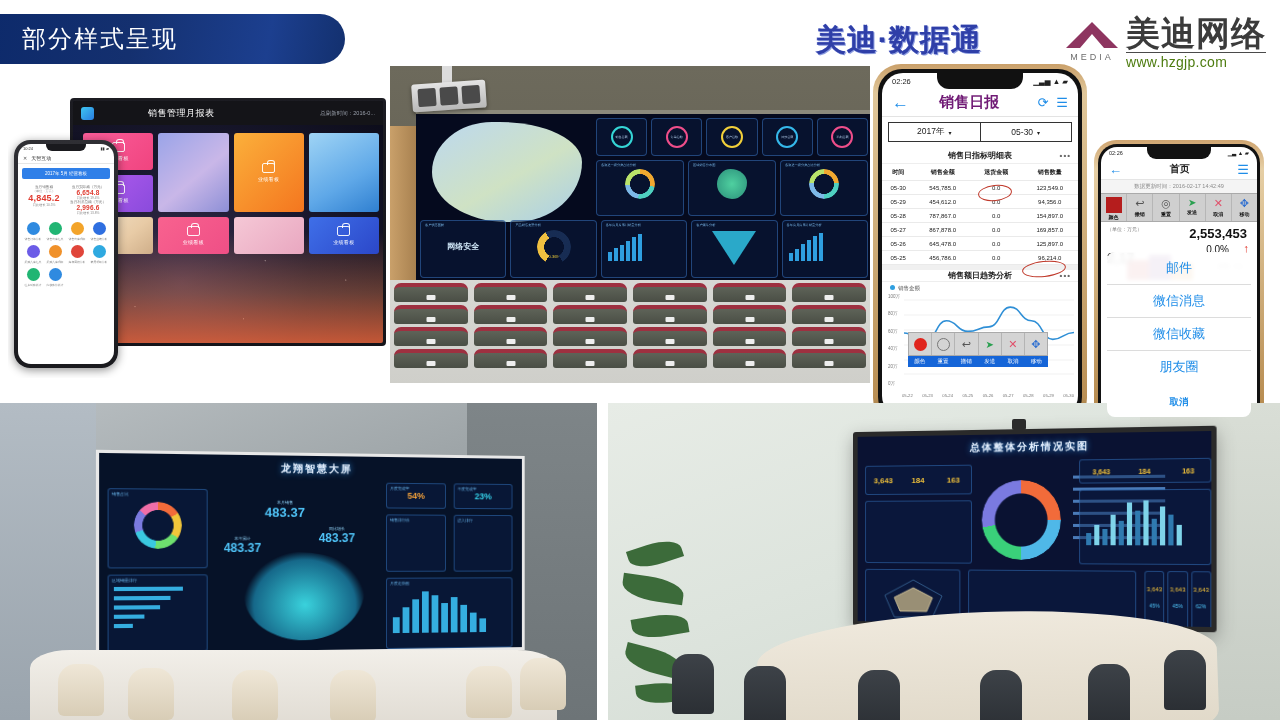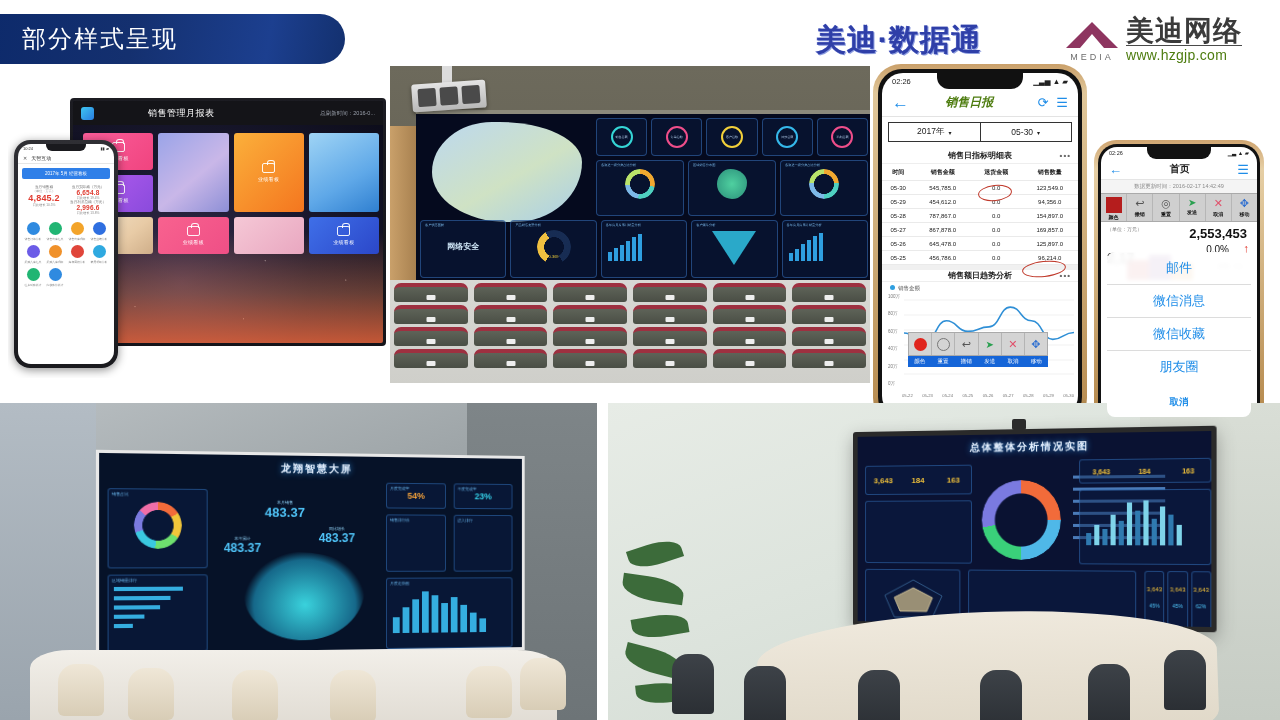--- a/index.html
+++ b/index.html
@@ -35,21 +35,21 @@
   }
 
   .logo-wrap { position: absolute; left: 1064px; top: 16px; display: flex; align-items: flex-start; }
   .logo-mark { width: 56px; position: relative; padding-top: 4px; }
   .logo-mark svg { display: block; }
   .logo-media {
     font-size: 9px; color: #6d6d6d; letter-spacing: 3px;
     text-align: center; margin-top: 2px;
   }
   .logo-text { margin-left: 6px; }
-  .logo-cn { font-size: 28px; font-weight: 700; color: #3b3b3b; line-height: 1.05; letter-spacing: 1px; }
+  .logo-cn { font-size: 34px; font-weight: 700; color: #3b3b3b; line-height: 1.05; letter-spacing: 1px; }
   .logo-url { font-size: 14px; color: #4d7c0f; border-top: 1.5px solid #4a4a4a; padding-top: 1px; letter-spacing: 0.3px; }
 
   
   .panel { position: absolute; overflow: hidden; }
 
   
   .p-tablet { left: 8px; top: 78px; width: 378px; height: 300px; background: #ffffff; }
   .tablet-body {
     position: absolute; left: 62px; top: 20px; width: 316px; height: 248px;
     background: linear-gradient(#1c1c22, #14141a);
@@ -185,21 +185,21 @@
     border-radius: 28px; padding: 5px; }
   .phone1-inner { width: 100%; height: 100%; background: #111; border-radius: 24px; padding: 4px; }
   .phone1-scr { width: 100%; height: 100%; background: #fff; border-radius: 21px; overflow: hidden; position: relative; }
   .p1-notch { position: absolute; left: 50%; transform: translateX(-50%); top: 0;
     width: 86px; height: 16px; background: #111; border-radius: 0 0 12px 12px; z-index: 6; }
   .p1-status { height: 16px; display: flex; align-items: center; justify-content: space-between;
     padding: 0 10px; font-size: 7.5px; color: #222; position: relative; z-index: 7; }
   .p1-nav { height: 28px; display: flex; align-items: center; padding: 0 10px;
     border-bottom: 1px solid #e3e3e3; }
   .p1-nav .back { color: #1f8de8; font-size: 17px; line-height: 1; }
-  .p1-nav .ttl { flex: 1; text-align: center; font-size: 12px; color: #4d7c0f; font-weight: 600; font-style: italic; }
+  .p1-nav .ttl { flex: 1; text-align: center; font-size: 15px; color: #701a75; font-weight: 600; }
   .p1-nav .act { color: #1f8de8; font-size: 13px; margin-left: 8px; }
   .p1-selrow { display: flex; border: 1.5px solid #333; margin: 5px 6px; height: 20px; }
   .p1-sel { flex: 1; display: flex; align-items: center; justify-content: center;
     font-size: 8.5px; color: #222; }
   .p1-sel:first-child { border-right: 1.5px solid #333; }
   .p1-cardhd { display: flex; align-items: center; justify-content: center; position: relative;
     height: 17px; font-size: 8px; color: #222; font-weight: 600; border-bottom: 1px solid #eee; }
   .p1-cardhd .dots { position: absolute; right: 7px; color: #666; letter-spacing: 1px; font-size: 8px; }
   table.p1tbl { width: 100%; border-collapse: collapse; }
   table.p1tbl th, table.p1tbl td { font-size: 6px; color: #222; text-align: center;

